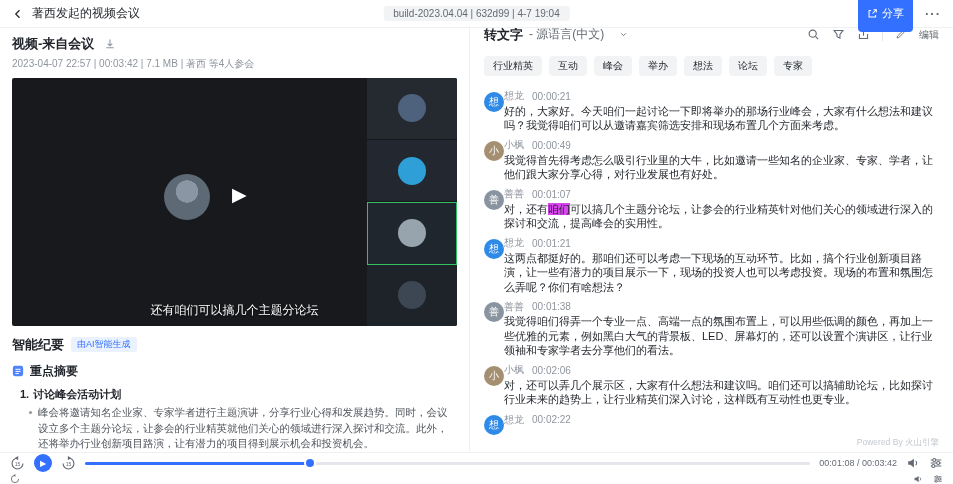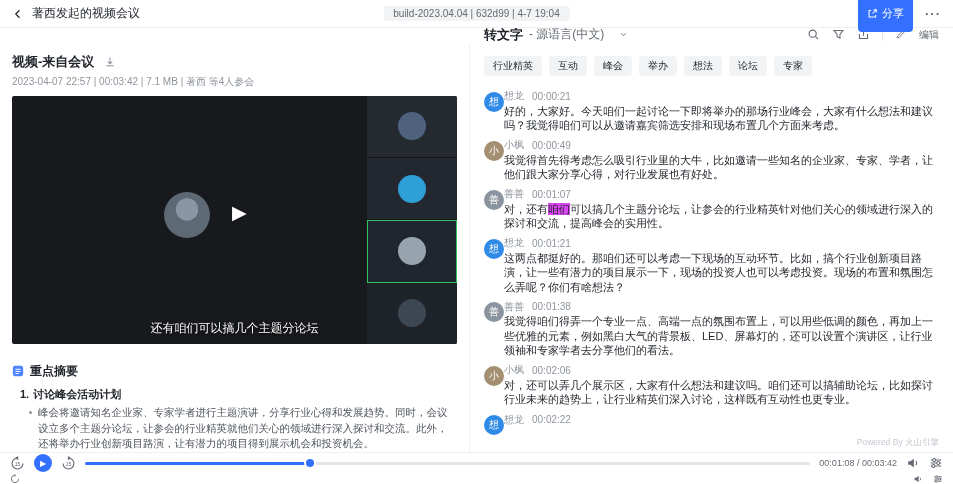--- a/index.html
+++ b/index.html
@@ -155,20 +155,24 @@
               <div class="t-av t-av3"></div>
             </div>
           <div class="thumb">
               <div class="t-av t-av4"></div>
             </div>
         </div>
         <div class="subtitle">还有咱们可以搞几个主题分论坛</div>
       </div>
 
       <div class="summary">
+        <div class="summary-head">
+          <span class="summary-title">智能纪要</span>
+          <span class="ai-badge">由AI智能生成</span>
+        </div>
         <div class="section-row">
           <span class="section-icon">
             <svg width="12" height="12" viewBox="0 0 14 14">
                 <rect x="1" y="1" width="12" height="12" rx="2.5" fill="#4e83fd"></rect>
                 <path d="M4 5 H10 M4 7.5 H10 M4 10 H8" stroke="#fff" stroke-width="1.1"></path>
               </svg>
           </span>
           <span class="section-title">重点摘要</span>
         </div>
 

